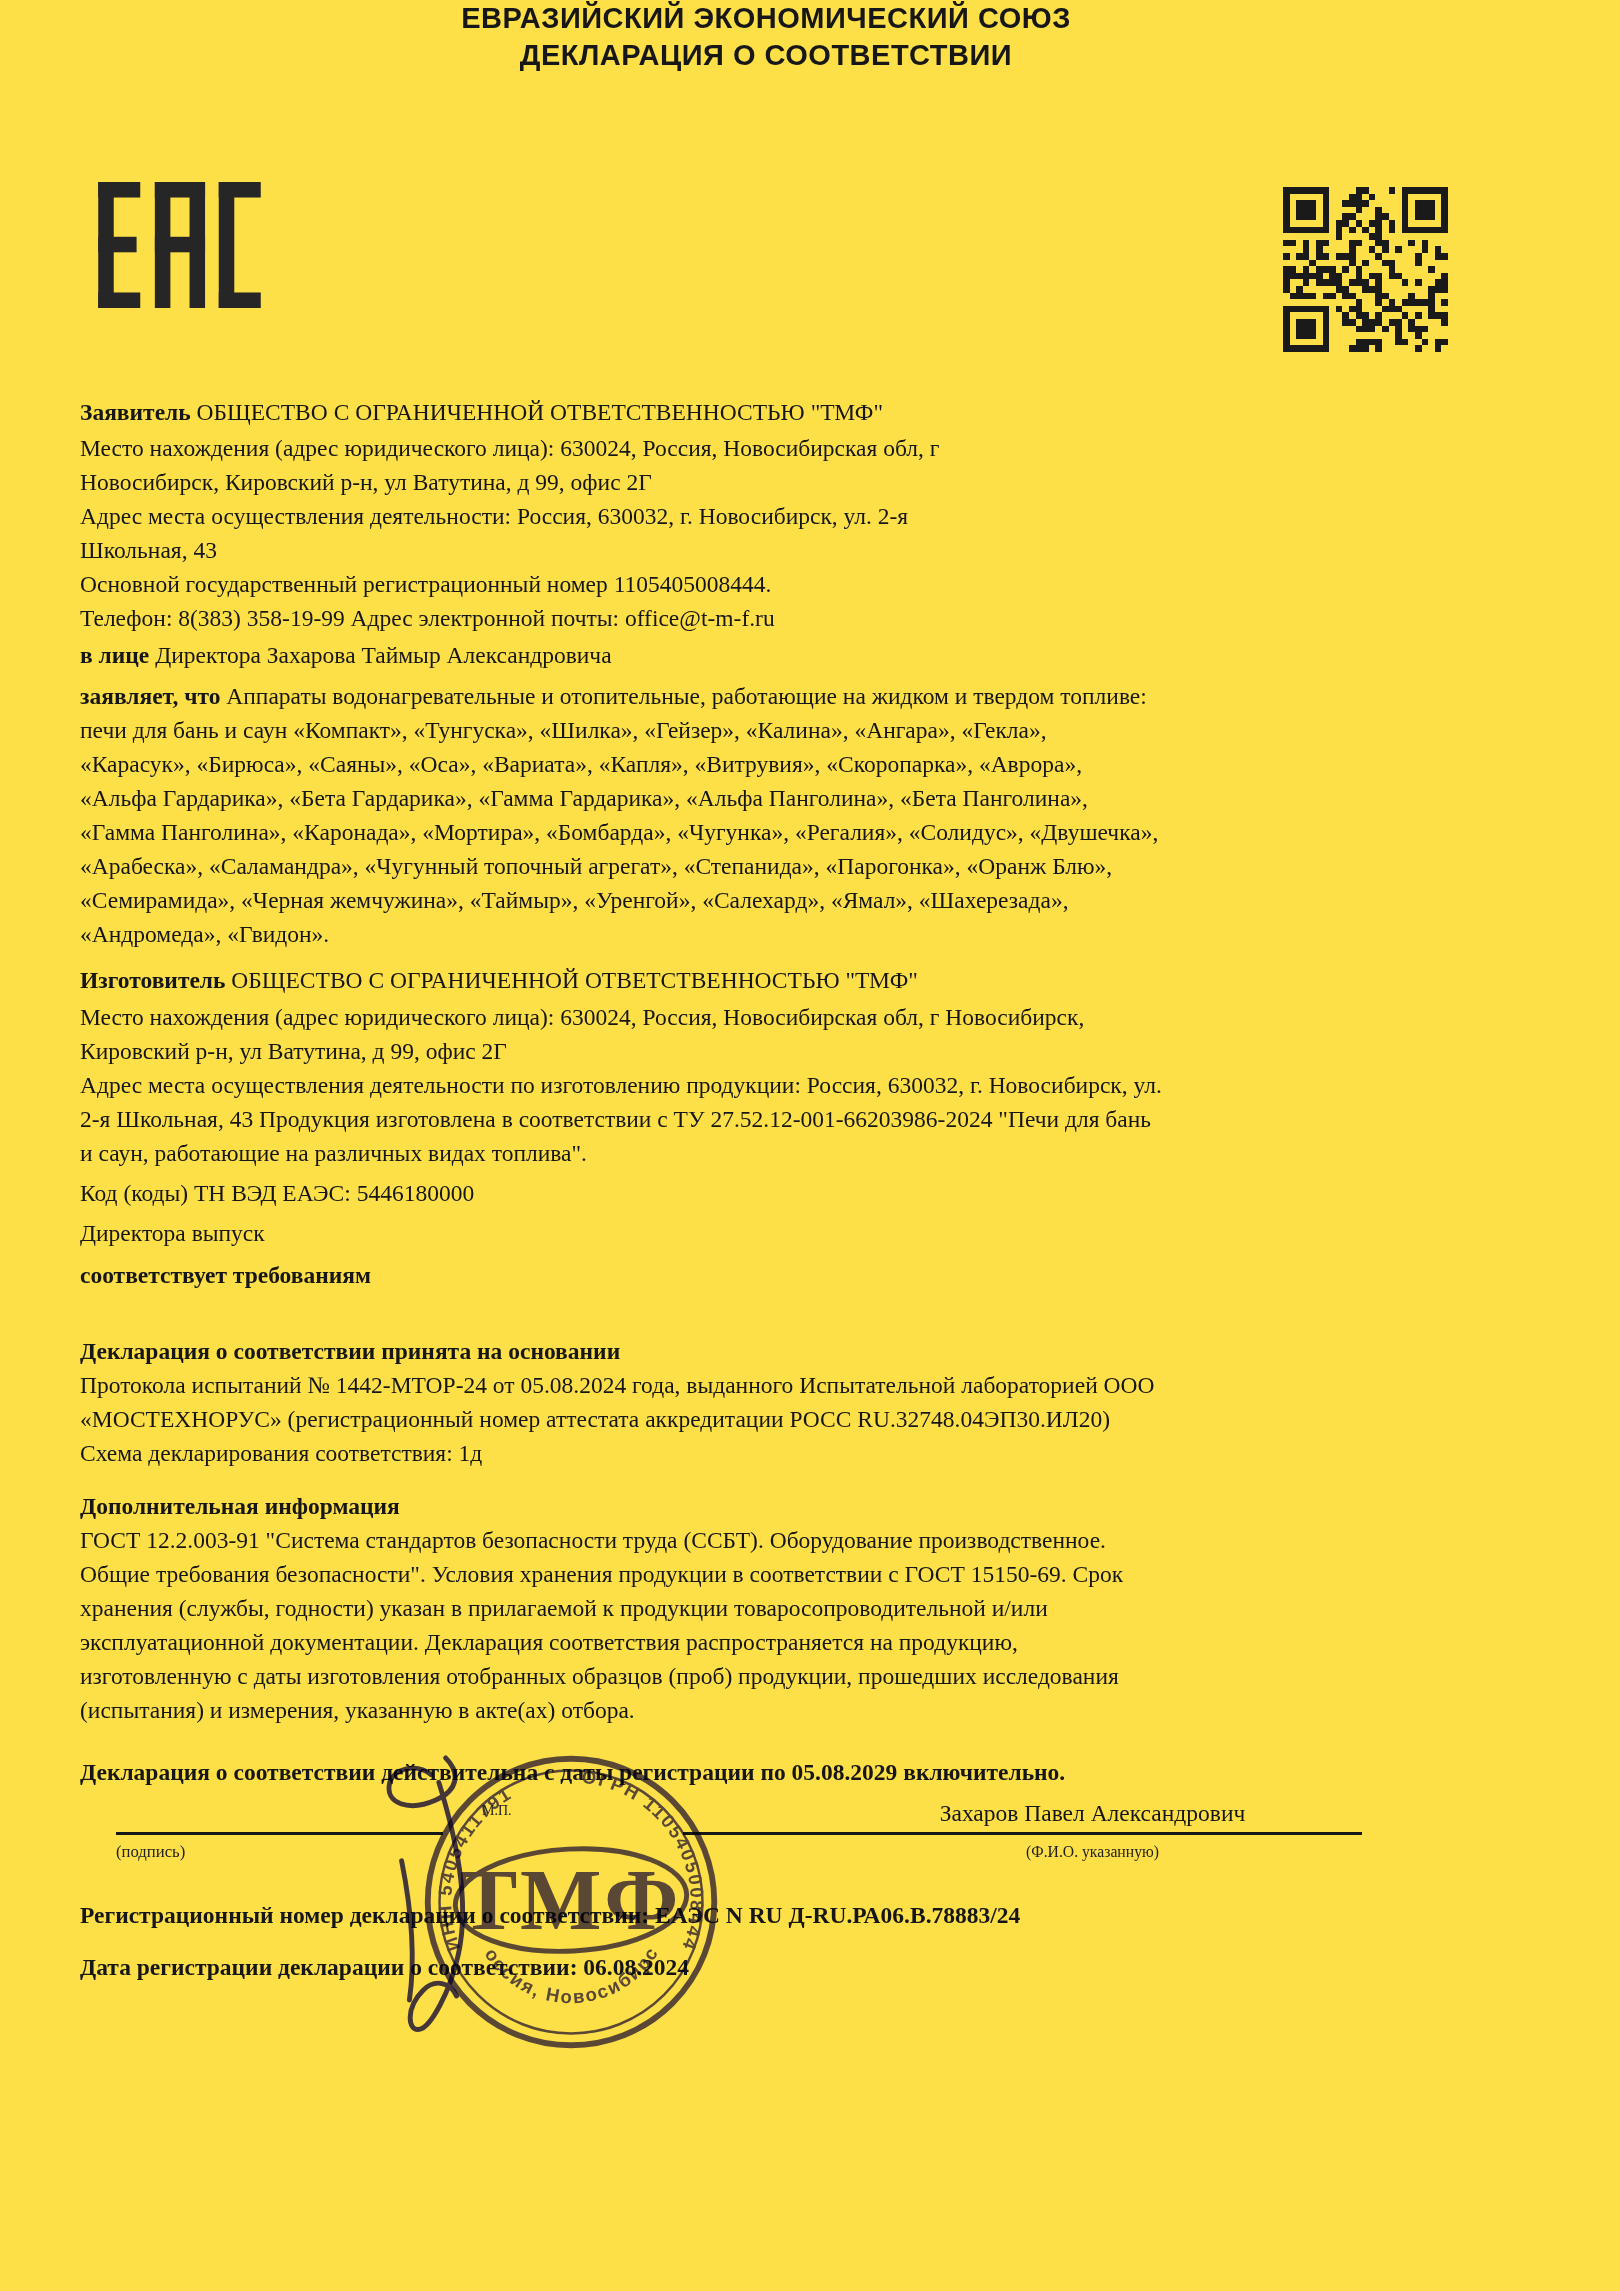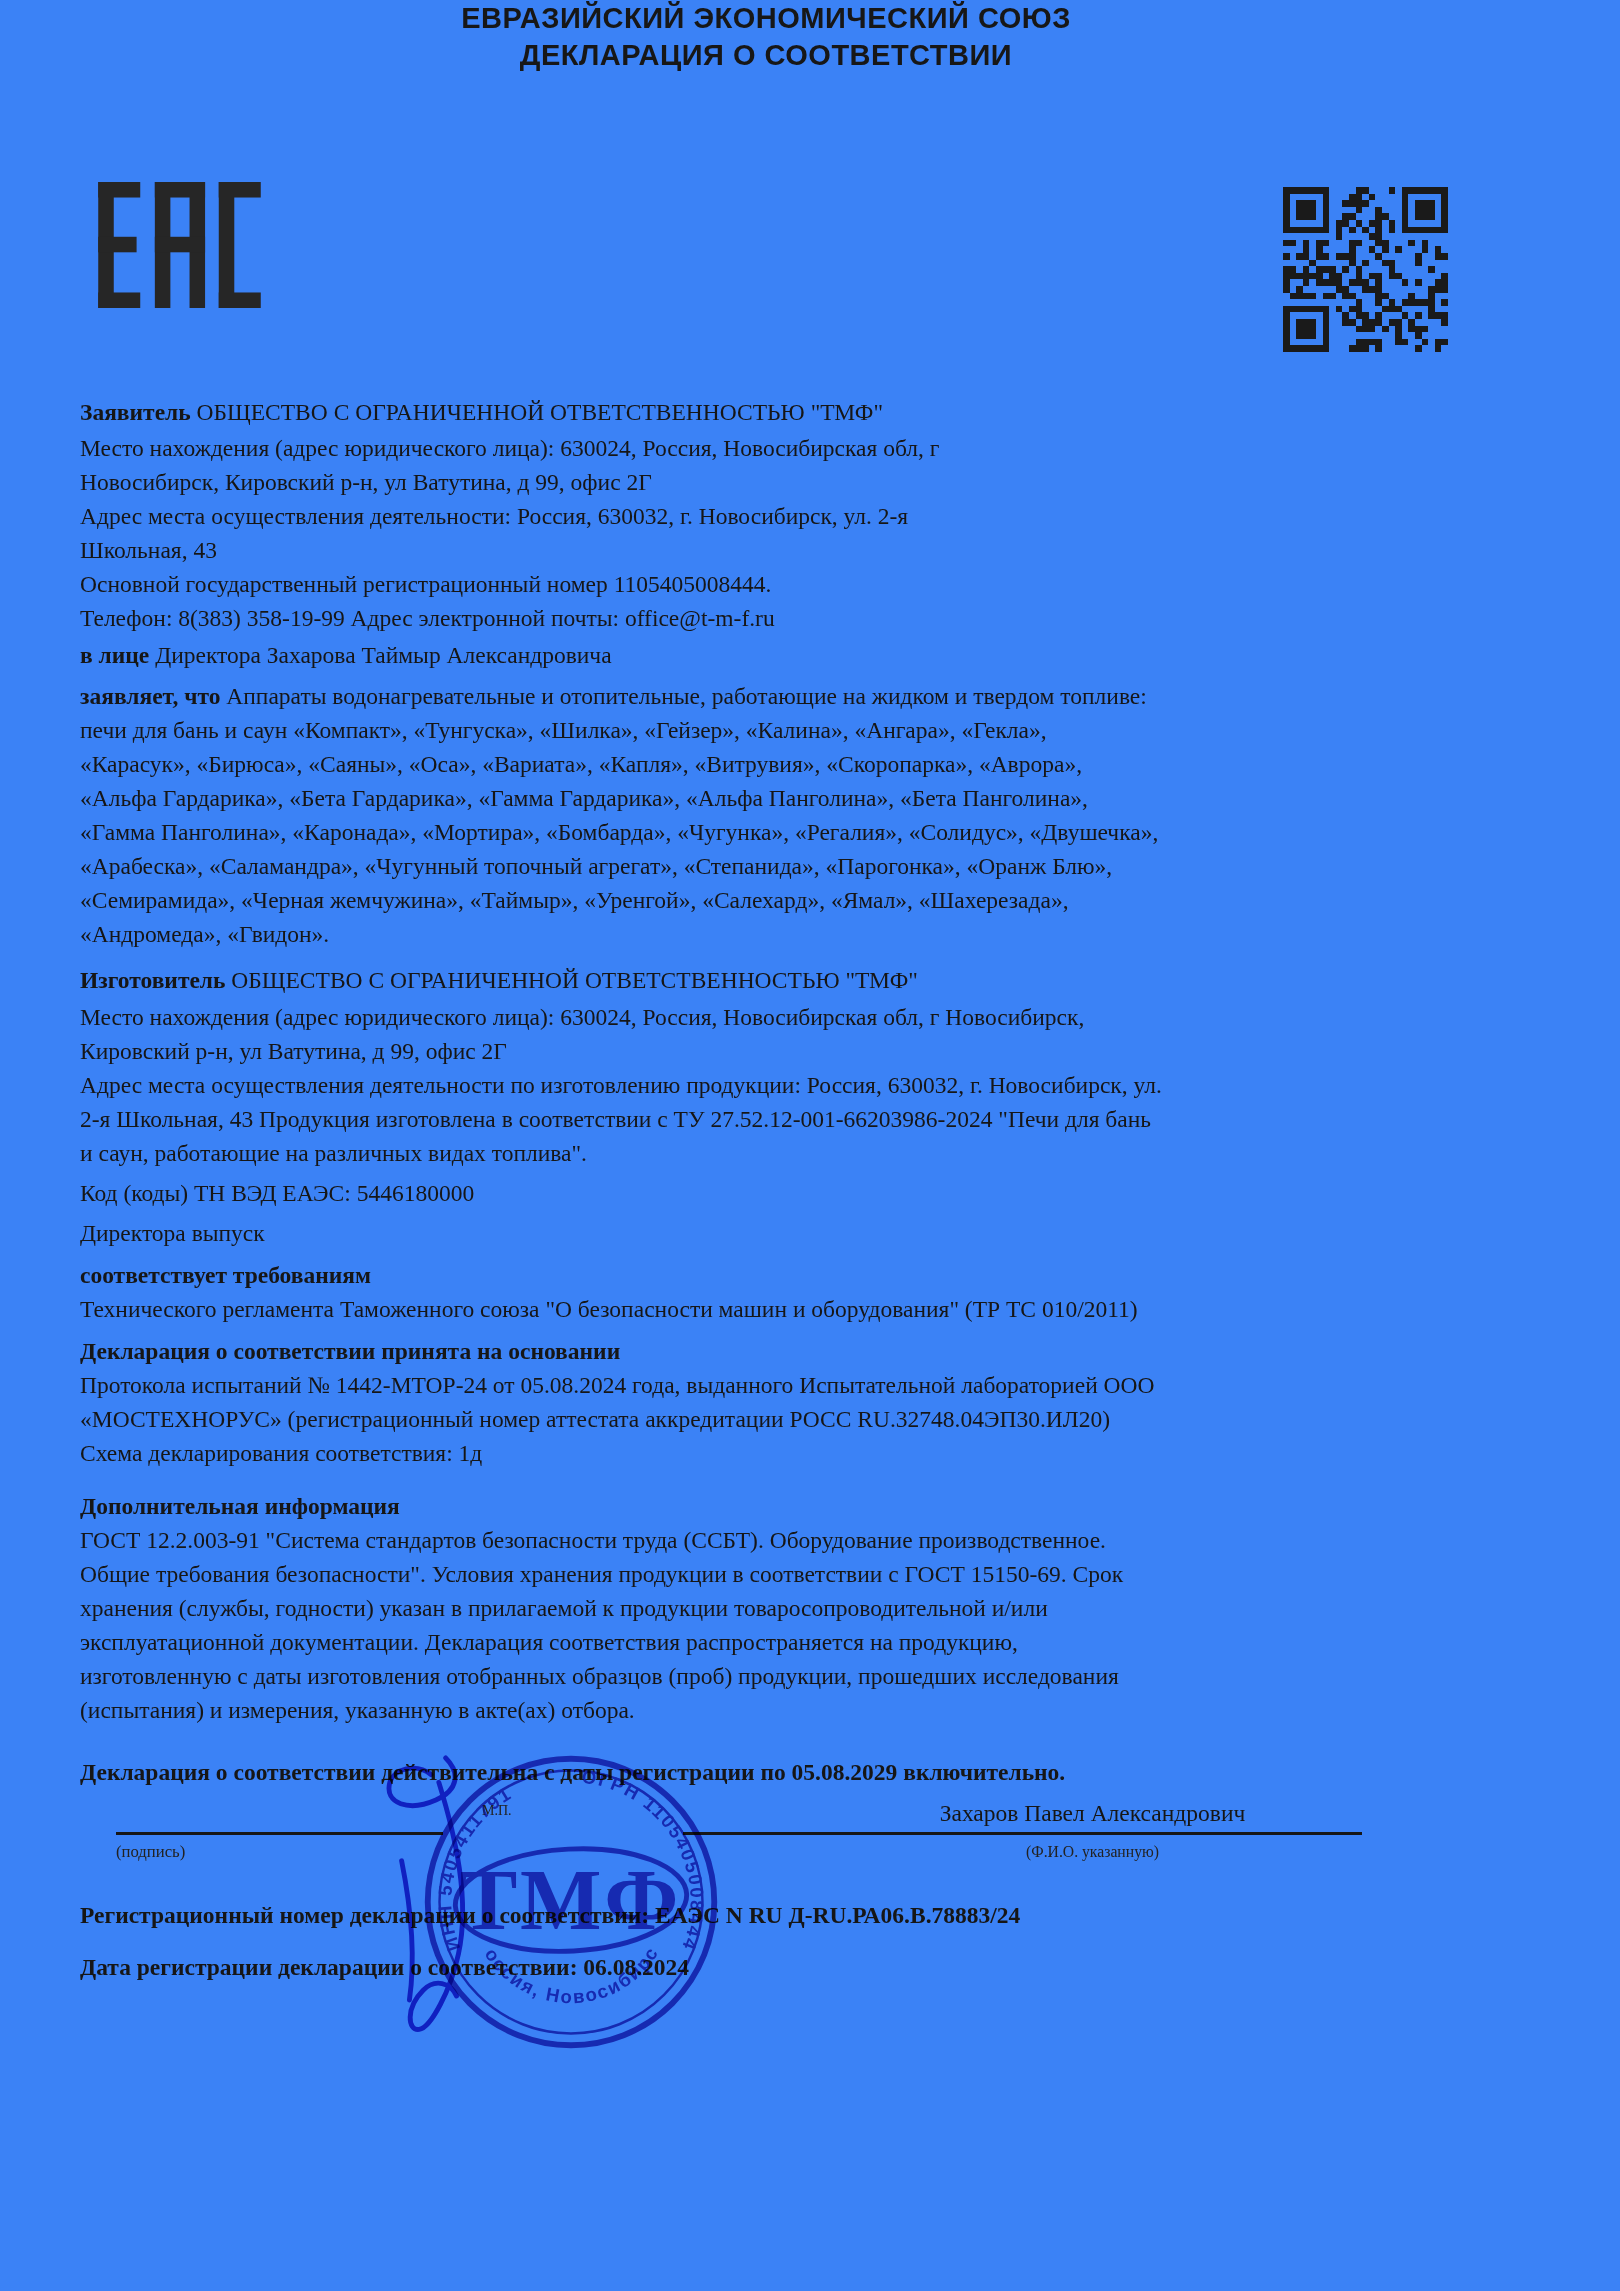--- a/index.html
+++ b/index.html
@@ -1,20 +1,20 @@
 <!DOCTYPE html>
 <html><head>
 <meta charset="utf-8">
 <style>
   html,body{margin:0;padding:0;background:#888;}
   .page{
     position:relative;
     width:1620px;height:2292px;
     margin:0 auto;
-    background:#3b82f6;
+    background:#fde047;
     font-family:"Liberation Serif","DejaVu Serif",serif;
     color:#1b1b1b;
     overflow:hidden;
   }
   .abs{position:absolute;}
   .doc-title{
     left:0;top:180;width:1620px;
     box-sizing:border-box;padding-right:88px;
     text-align:center;
     font-family:"Liberation Sans","DejaVu Sans",sans-serif;
@@ -384,21 +384,20 @@
   <div class="abs para" style="top:1000px;">Место нахождения (адрес юридического лица): 630024, Россия, Новосибирская обл, г Новосибирск,
 Кировский р-н, ул Ватутина, д 99, офис 2Г
 Адрес места осуществления деятельности по изготовлению продукции: Россия, 630032, г. Новосибирск, ул.
 2-я Школьная, 43 Продукция изготовлена в соответствии с ТУ 27.52.12-001-66203986-2024 "Печи для бань
 и саун, работающие на различных видах топлива".</div>
 
   <div class="abs para" style="top:1176px;">Код (коды) ТН ВЭД ЕАЭС: 5446180000</div>
   <div class="abs para" style="top:1216px;">Директора выпуск</div>
 
   <div class="abs para b" style="top:1258px;">соответствует требованиям</div>
-  <div class="abs para" style="top:1292px;">Технического регламента Таможенного союза "О безопасности машин и оборудования" (ТР ТС 010/2011)</div>
 
   <div class="abs para b" style="top:1334px;">Декларация о соответствии принята на основании</div>
   <div class="abs para" style="top:1368px;">Протокола испытаний № 1442-МТОР-24 от 05.08.2024 года, выданного Испытательной лабораторией ООО
 «МОСТЕХНОРУС» (регистрационный номер аттестата аккредитации РОСС RU.32748.04ЭП30.ИЛ20)
 Схема декларирования соответствия: 1д</div>
 
   <div class="abs para b" style="top:1489px;">Дополнительная информация</div>
   <div class="abs para" style="top:1523px;">ГОСТ 12.2.003-91 "Система стандартов безопасности труда (ССБТ). Оборудование производственное.
 Общие требования безопасности". Условия хранения продукции в соответствии с ГОСТ 15150-69. Срок
 хранения (службы, годности) указан в прилагаемой к продукции товаросопроводительной и/или

